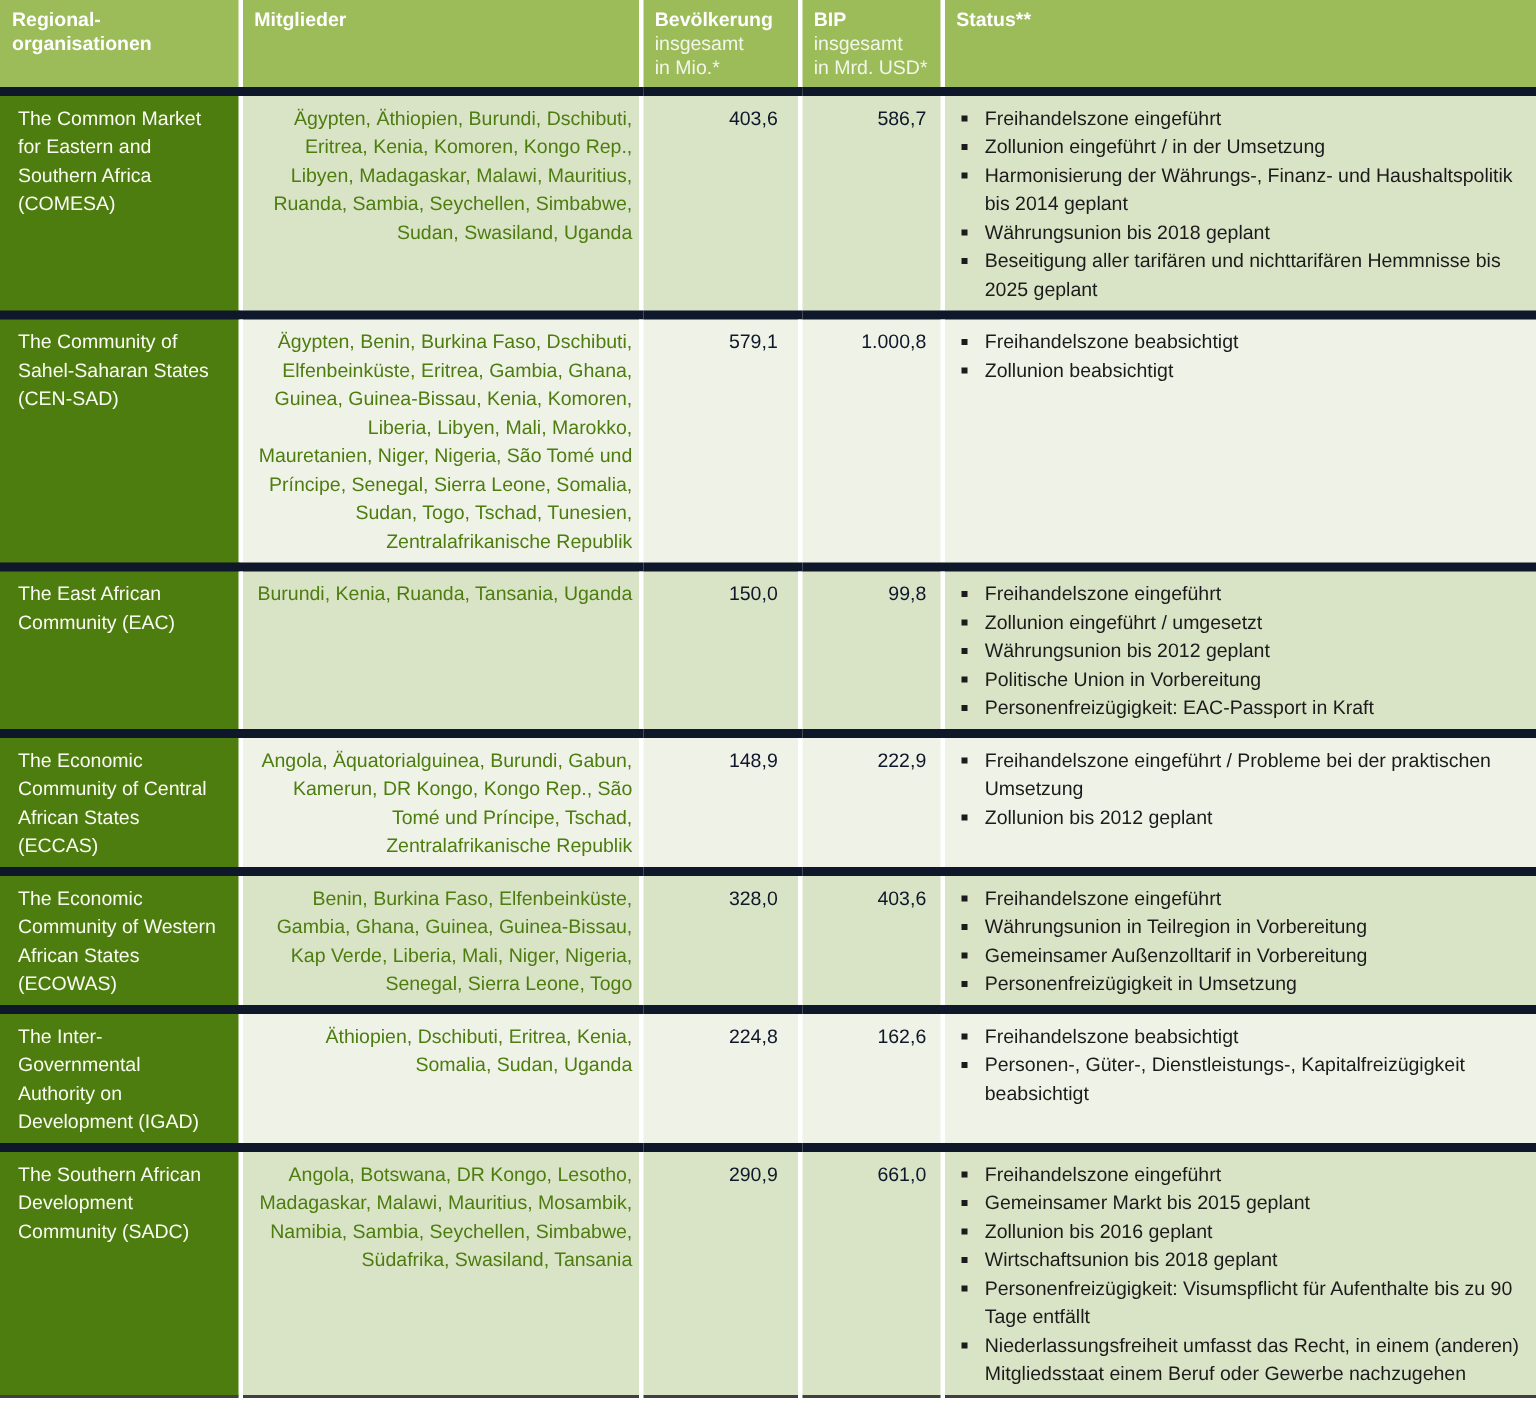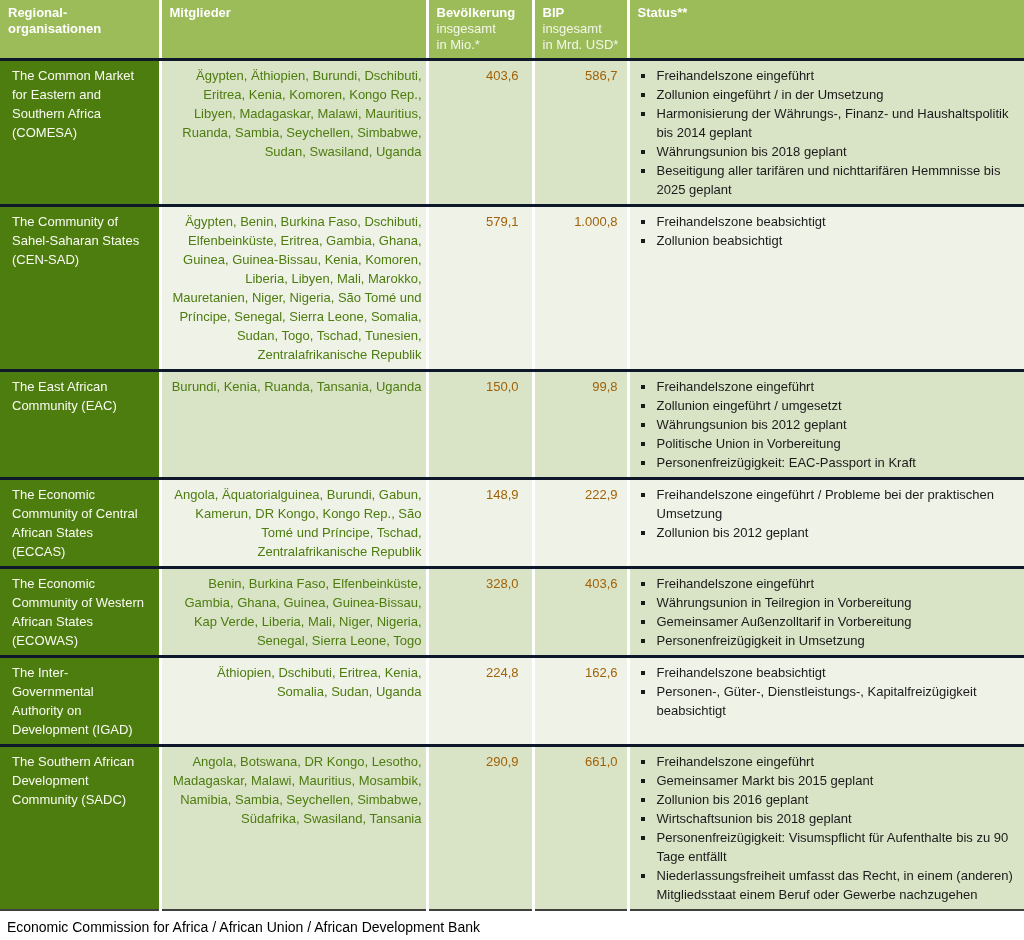--- a/index.html
+++ b/index.html
@@ -16,21 +16,21 @@
   }
   table.org-table {
     width: 1024px;
     border-collapse: collapse;
     table-layout: fixed;
   }
   table.org-table th,
   table.org-table td {
     vertical-align: top;
     border-right: 3px solid #ffffff;
-    border-bottom: 3px solid #0f172a;
+    border-bottom: 6px solid #0f172a;
     word-wrap: break-word;
   }
   table.org-table th:last-child,
   table.org-table td:last-child {
     border-right: none;
   }
   table.org-table tbody tr:last-child td {
     border-bottom: 2px solid #404040;
   }
   
@@ -61,21 +61,21 @@
   td.members-cell {
     font-size: 13px;
     line-height: 19px;
     color: #4d7c0f;
     padding: 5px 4px 5px 7px;
     text-align: right;
   }
   td.num-cell {
     font-size: 13px;
     line-height: 19px;
-    color: #a16207;
+    color: #0f172a;
     text-align: right;
     padding: 5px 13px 5px 16px;
   }
   td.gdp-cell { padding-right: 9px; }
   td.status-cell {
     font-size: 13px;
     line-height: 19px;
     color: #1b1b1b;
     padding: 5px 8px;
   }

